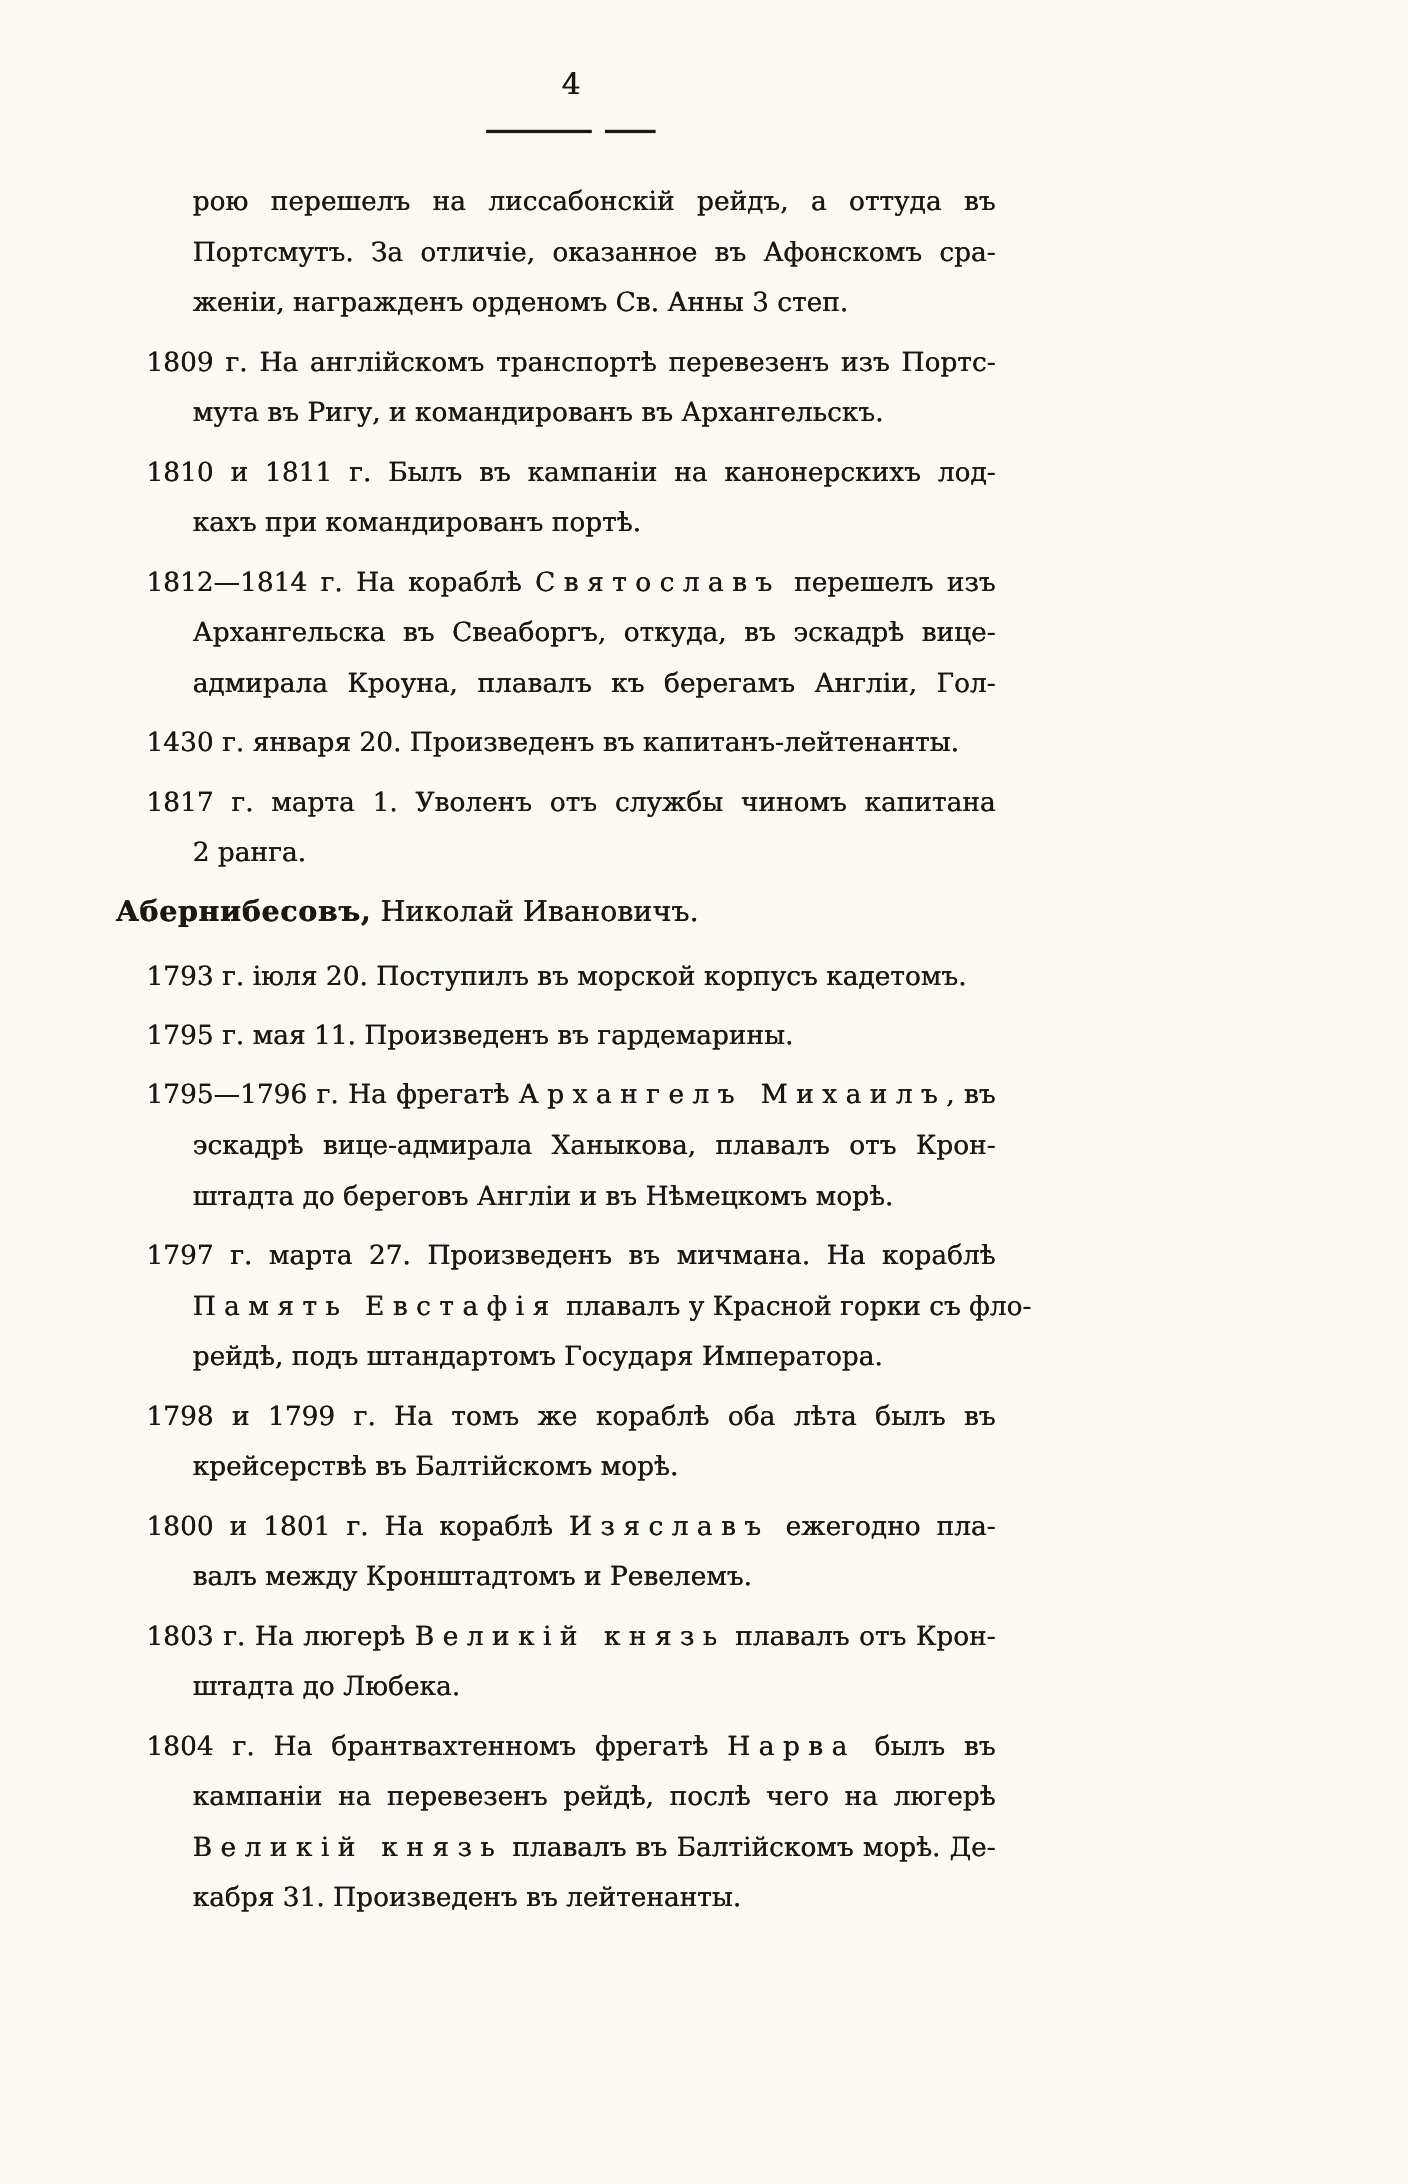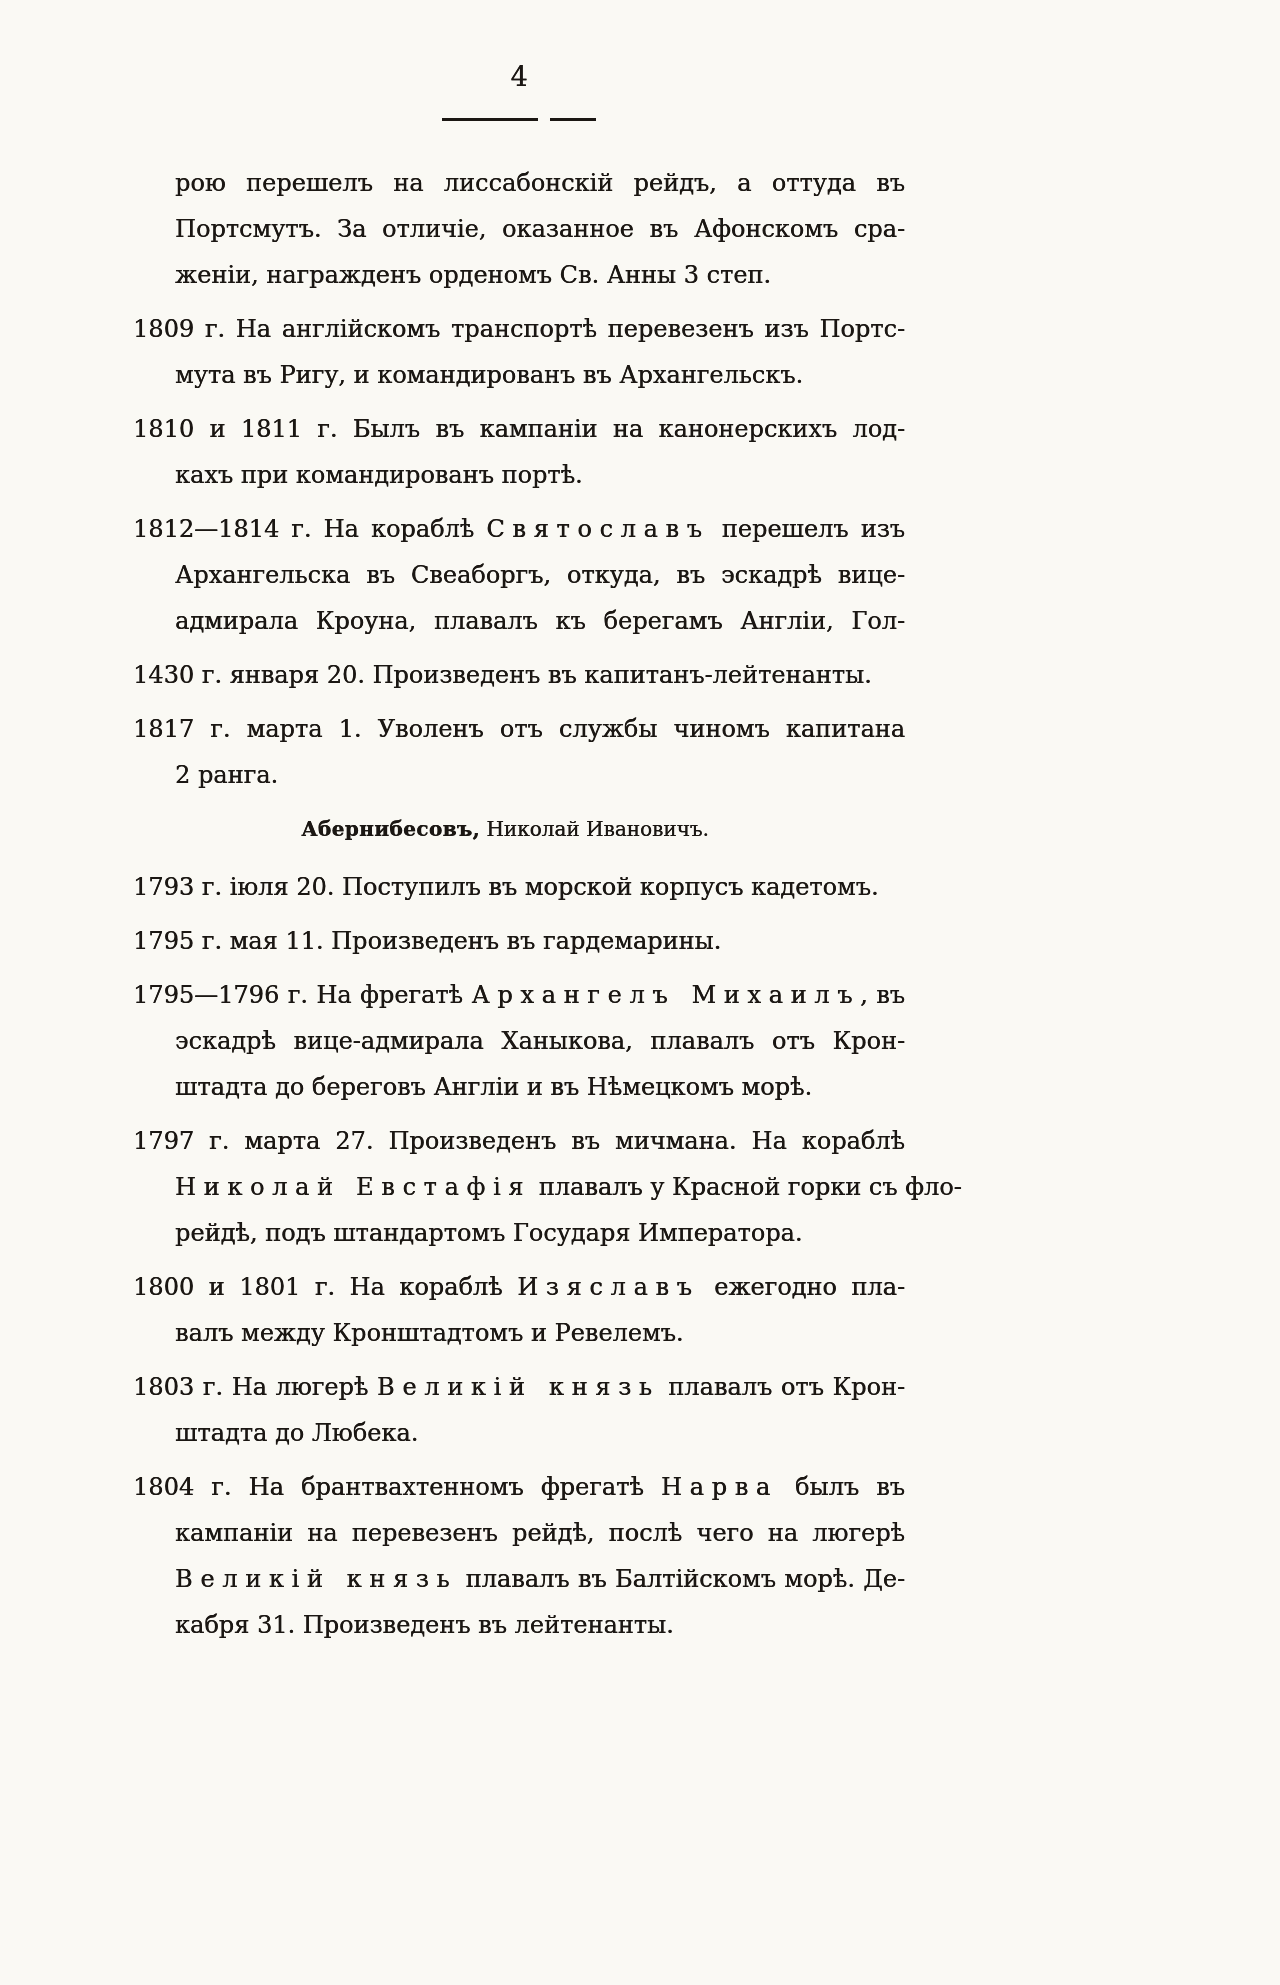--- a/index.html
+++ b/index.html
@@ -47,24 +47,23 @@
     line-height: 46px;
     white-space: nowrap;
     margin-left: 42px;
     text-align: justify;
   }
   .line:not(.last) { text-align-last: justify; }
   .para.hang .line.first { margin-left: 0; }
   .ship { letter-spacing: 0.32em; }
   .heading {
     margin: 8px 0 12px -28px;
-    font-size: 20px;
+    font-size: 26px;
     line-height: 46px;
     white-space: nowrap;
-    text-align: center;
   }
   .heading b { font-weight: bold; letter-spacing: 0.02em; }
 </style>
 </head>
 <body>
 
 <div class="page">
 
   <div class="pagehead">4</div>
 
@@ -111,22 +110,26 @@
     <div class="para hang">
         <div class="line first last">1795 г. мая 11. Произведенъ въ гардемарины.</div>
       </div>
     <div class="para hang">
         <div class="line first">1795—1796 г. На фрегатѣ <span class="ship">Архангелъ Михаилъ</span>, въ</div>
         <div class="line">эскадрѣ вице-адмирала Ханыкова, плавалъ отъ Крон-</div>
         <div class="line last">штадта до береговъ Англіи и въ Нѣмецкомъ морѣ.</div>
       </div>
     <div class="para hang">
         <div class="line first">1797 г. марта 27. Произведенъ въ мичмана. На кораблѣ</div>
-        <div class="line"><span class="ship">Николай Евстафія</span> плавалъ у Красной горки съ фло-</div>
+        <div class="line"><span class="ship">Память Евстафія</span> плавалъ у Красной горки съ фло-</div>
         <div class="line last">рейдѣ, подъ штандартомъ Государя Императора.</div>
+      </div>
+    <div class="para hang">
+        <div class="line first">1798 и 1799 г. На томъ же кораблѣ оба лѣта былъ въ</div>
+        <div class="line last">крейсерствѣ въ Балтійскомъ морѣ.</div>
       </div>
     <div class="para hang">
         <div class="line first">1800 и 1801 г. На кораблѣ <span class="ship">Изяславъ</span> ежегодно пла-</div>
         <div class="line last">валъ между Кронштадтомъ и Ревелемъ.</div>
       </div>
     <div class="para hang">
         <div class="line first">1803 г. На люгерѣ <span class="ship">Великій князь</span> плавалъ отъ Крон-</div>
         <div class="line last">штадта до Любека.</div>
       </div>
     <div class="para hang">

